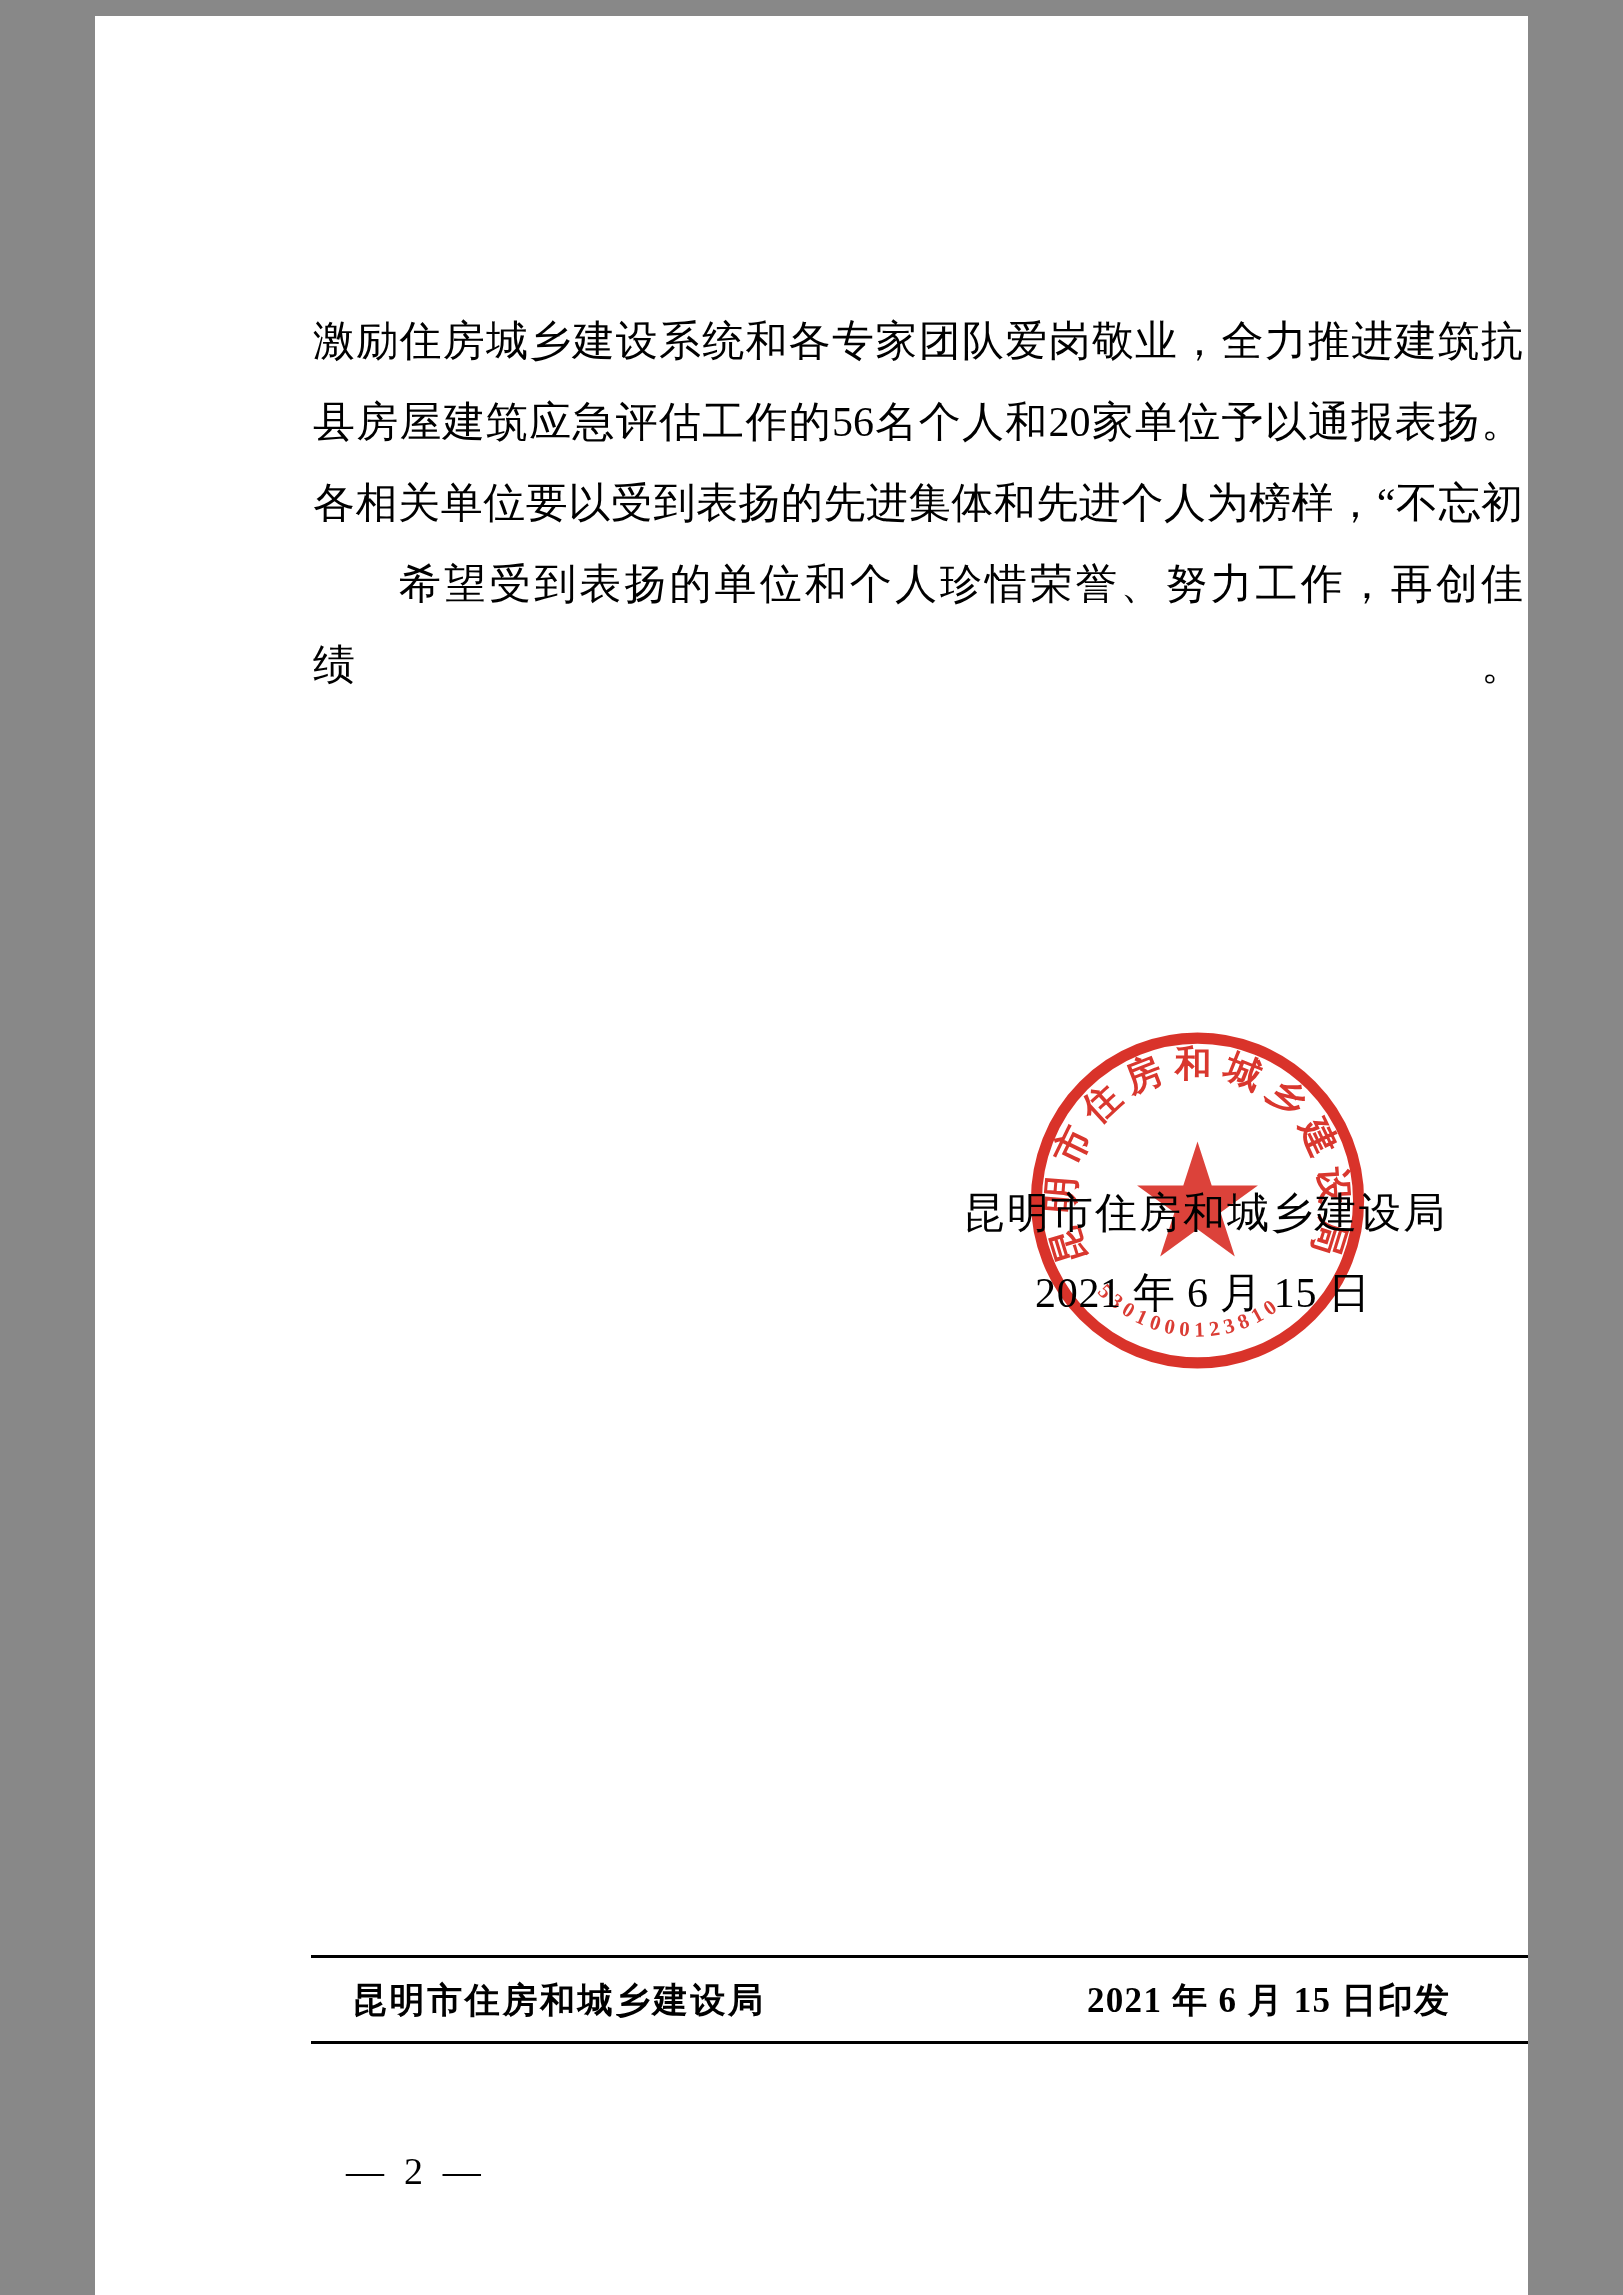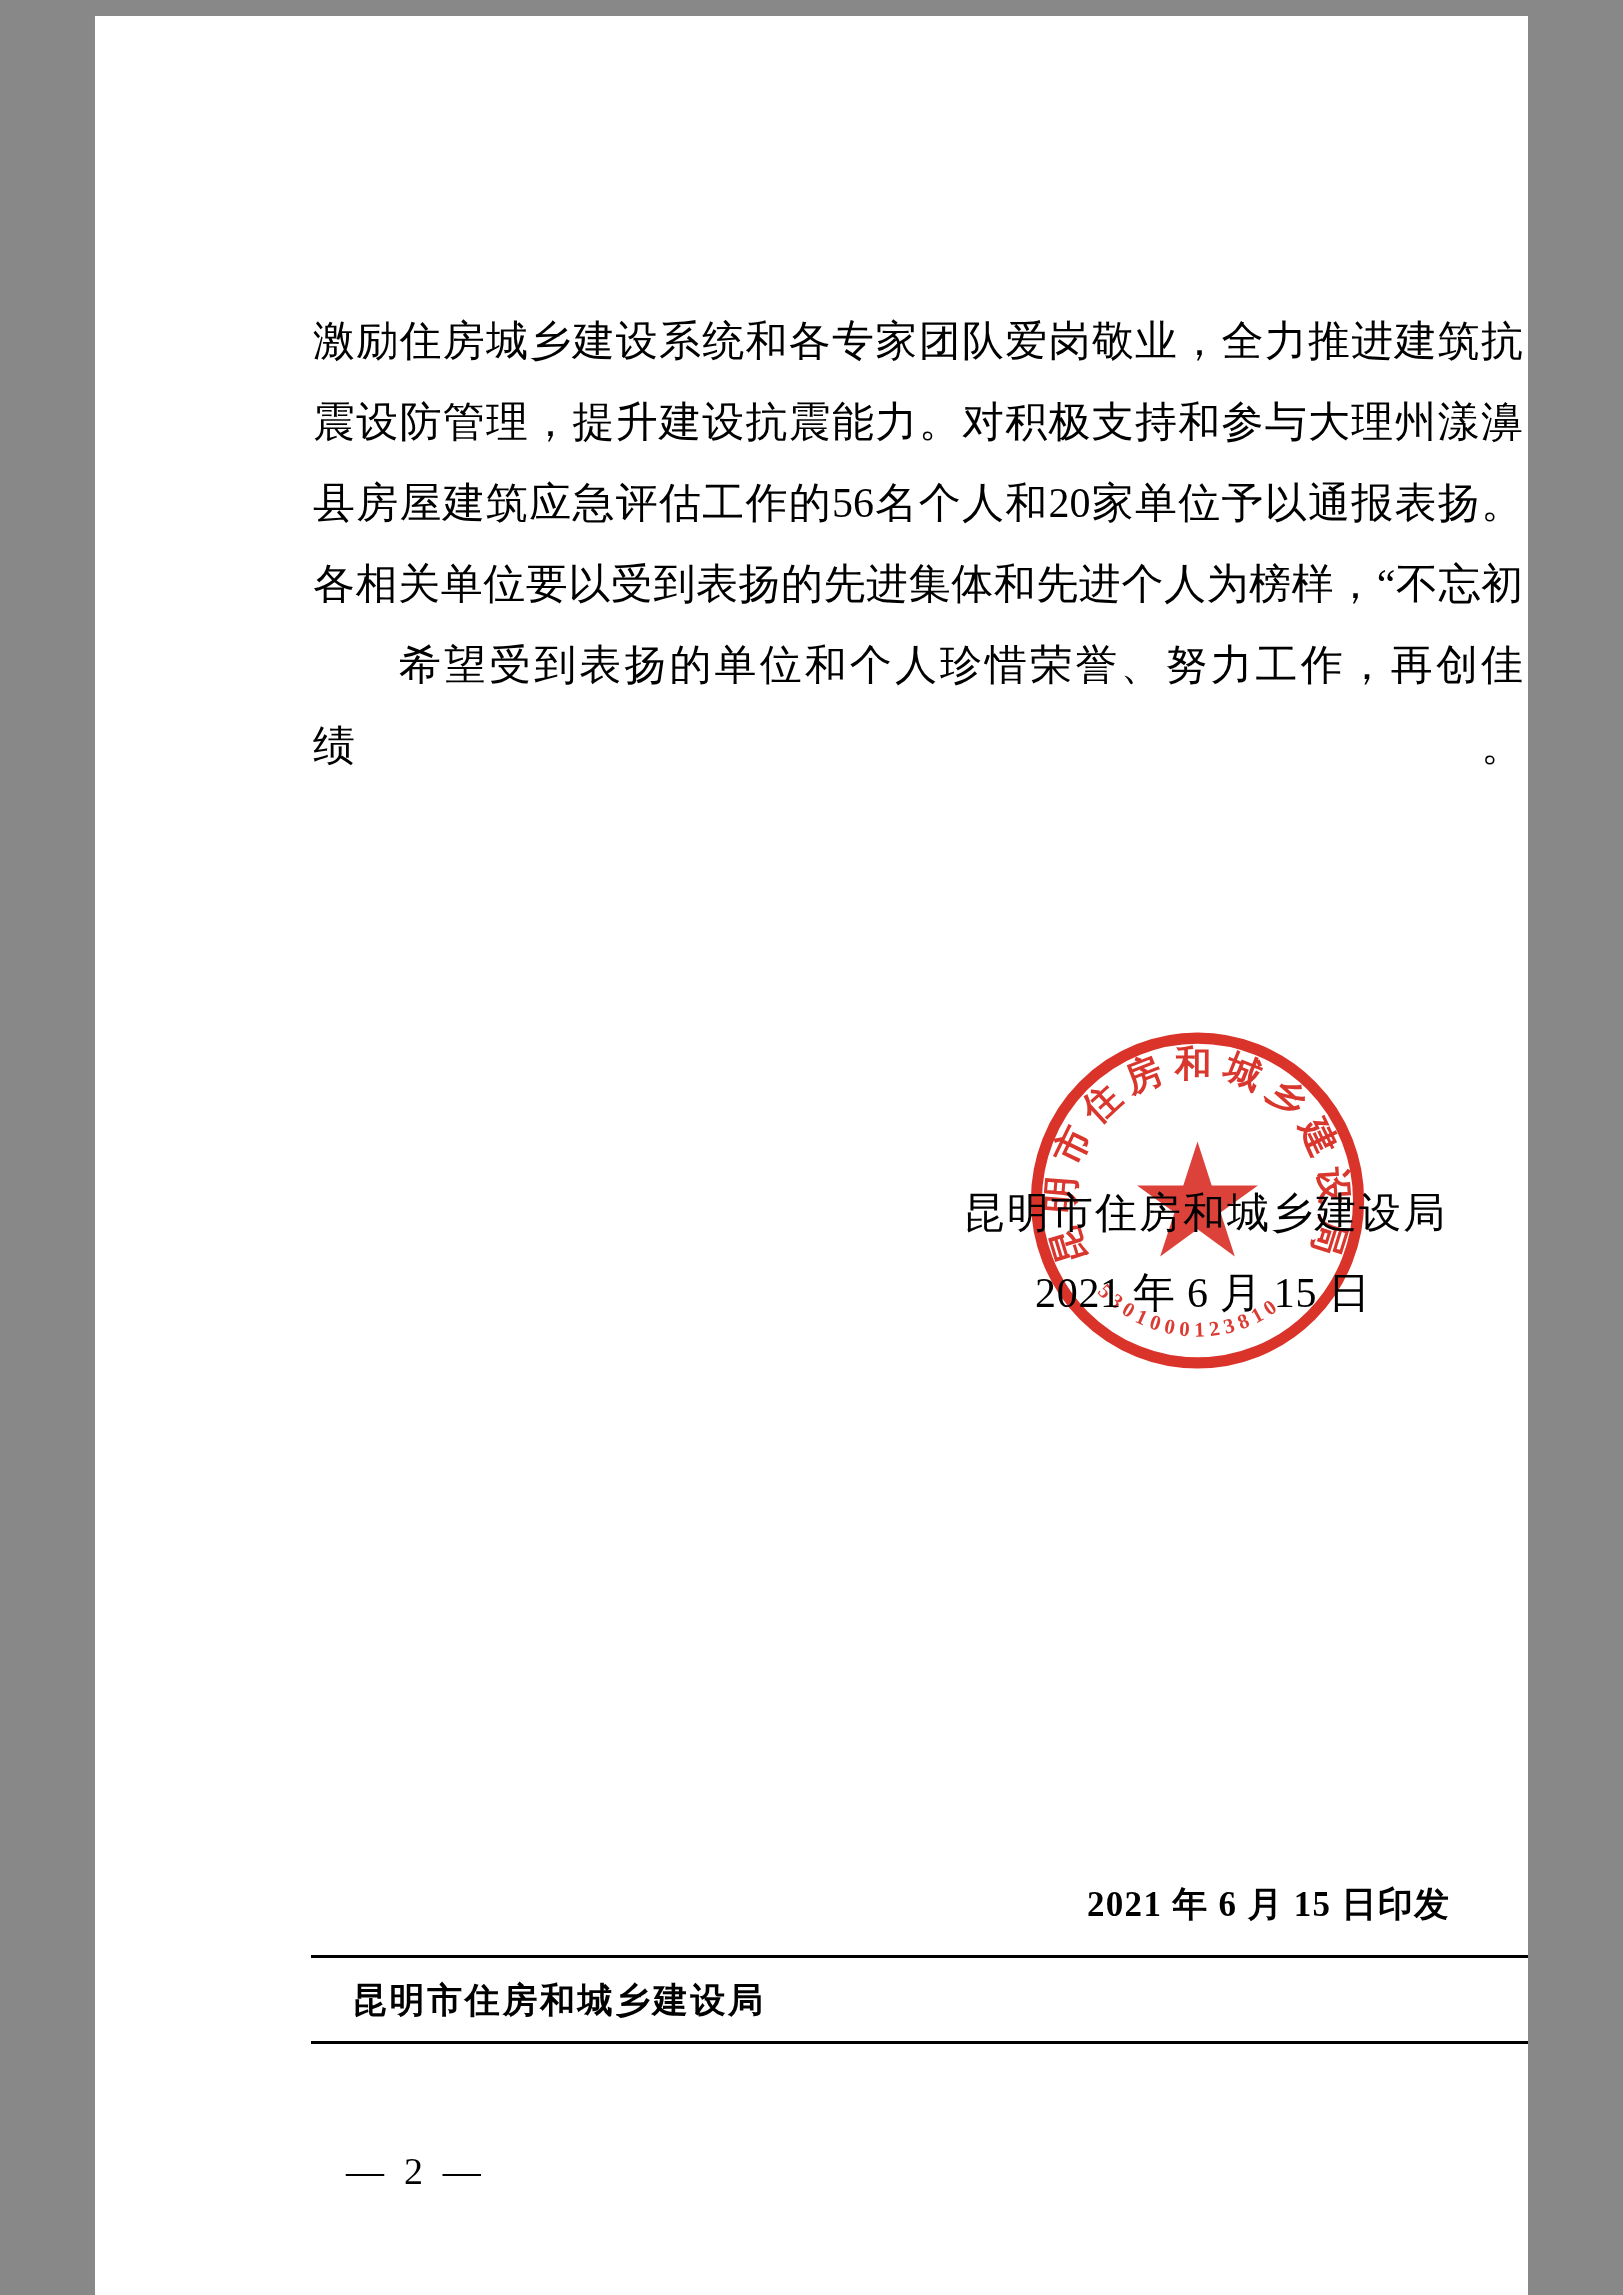--- a/index.html
+++ b/index.html
@@ -28,34 +28,33 @@
   .seal-code-text { font-family:"Liberation Serif","DejaVu Serif",serif;
                     font-size:32px; letter-spacing:8px; font-weight:bold; }
 
   
   .footer-rule { position:absolute; left:216px; width:1219px; height:3.3px;
                  background:#000; }
   .rule-top { top:1939px; }
   .rule-bottom { top:2025px; }
   .footer-issuer { position:absolute; left:257px; top:1966px; font-size:35px;
                    line-height:37px; font-weight:bold; letter-spacing:2.6px; }
-  .footer-date   { position:absolute; left:992px; top:1870px; font-size:35px;
+  .footer-date   { position:absolute; left:992px; top:1966px; font-size:35px;
                    line-height:37px; font-weight:bold; letter-spacing:1.3px; }
 
   .page-num { position:absolute; left:251px; top:2135px; font-size:38px;
               line-height:41px; letter-spacing:5.2px; }
 </style>
 </head>
 <body>
 
 <div class="page">
 
   <div class="body-text">
     <div class="bline">激励住房城乡建设系统和各专家团队爱岗敬业，全力推进建筑抗</div>
-    <div class="bline">震设防管理，提升建设抗震能力。对积极支持和参与大理州漾濞</div>
     <div class="bline">县房屋建筑应急评估工作的56名个人和20家单位予以通报表扬。</div>
     <div class="bline">各相关单位要以受到表扬的先进集体和先进个人为榜样，“不忘初</div>
     <div class="bline indent">希望受到表扬的单位和个人珍惜荣誉、努力工作，再创佳绩。</div>
   </div>
 
   <svg class="stamp-svg" width="347" height="347" viewBox="0 0 530 530">
     <defs>
       <path id="arcTop" d="M 100.5 360 A 190 190 0 1 1 429.5 360" fill="none"></path>
       <path id="arcBottom" d="M 84.9 369 A 208 208 0 0 0 445.1 369" fill="none"></path>
     </defs>

